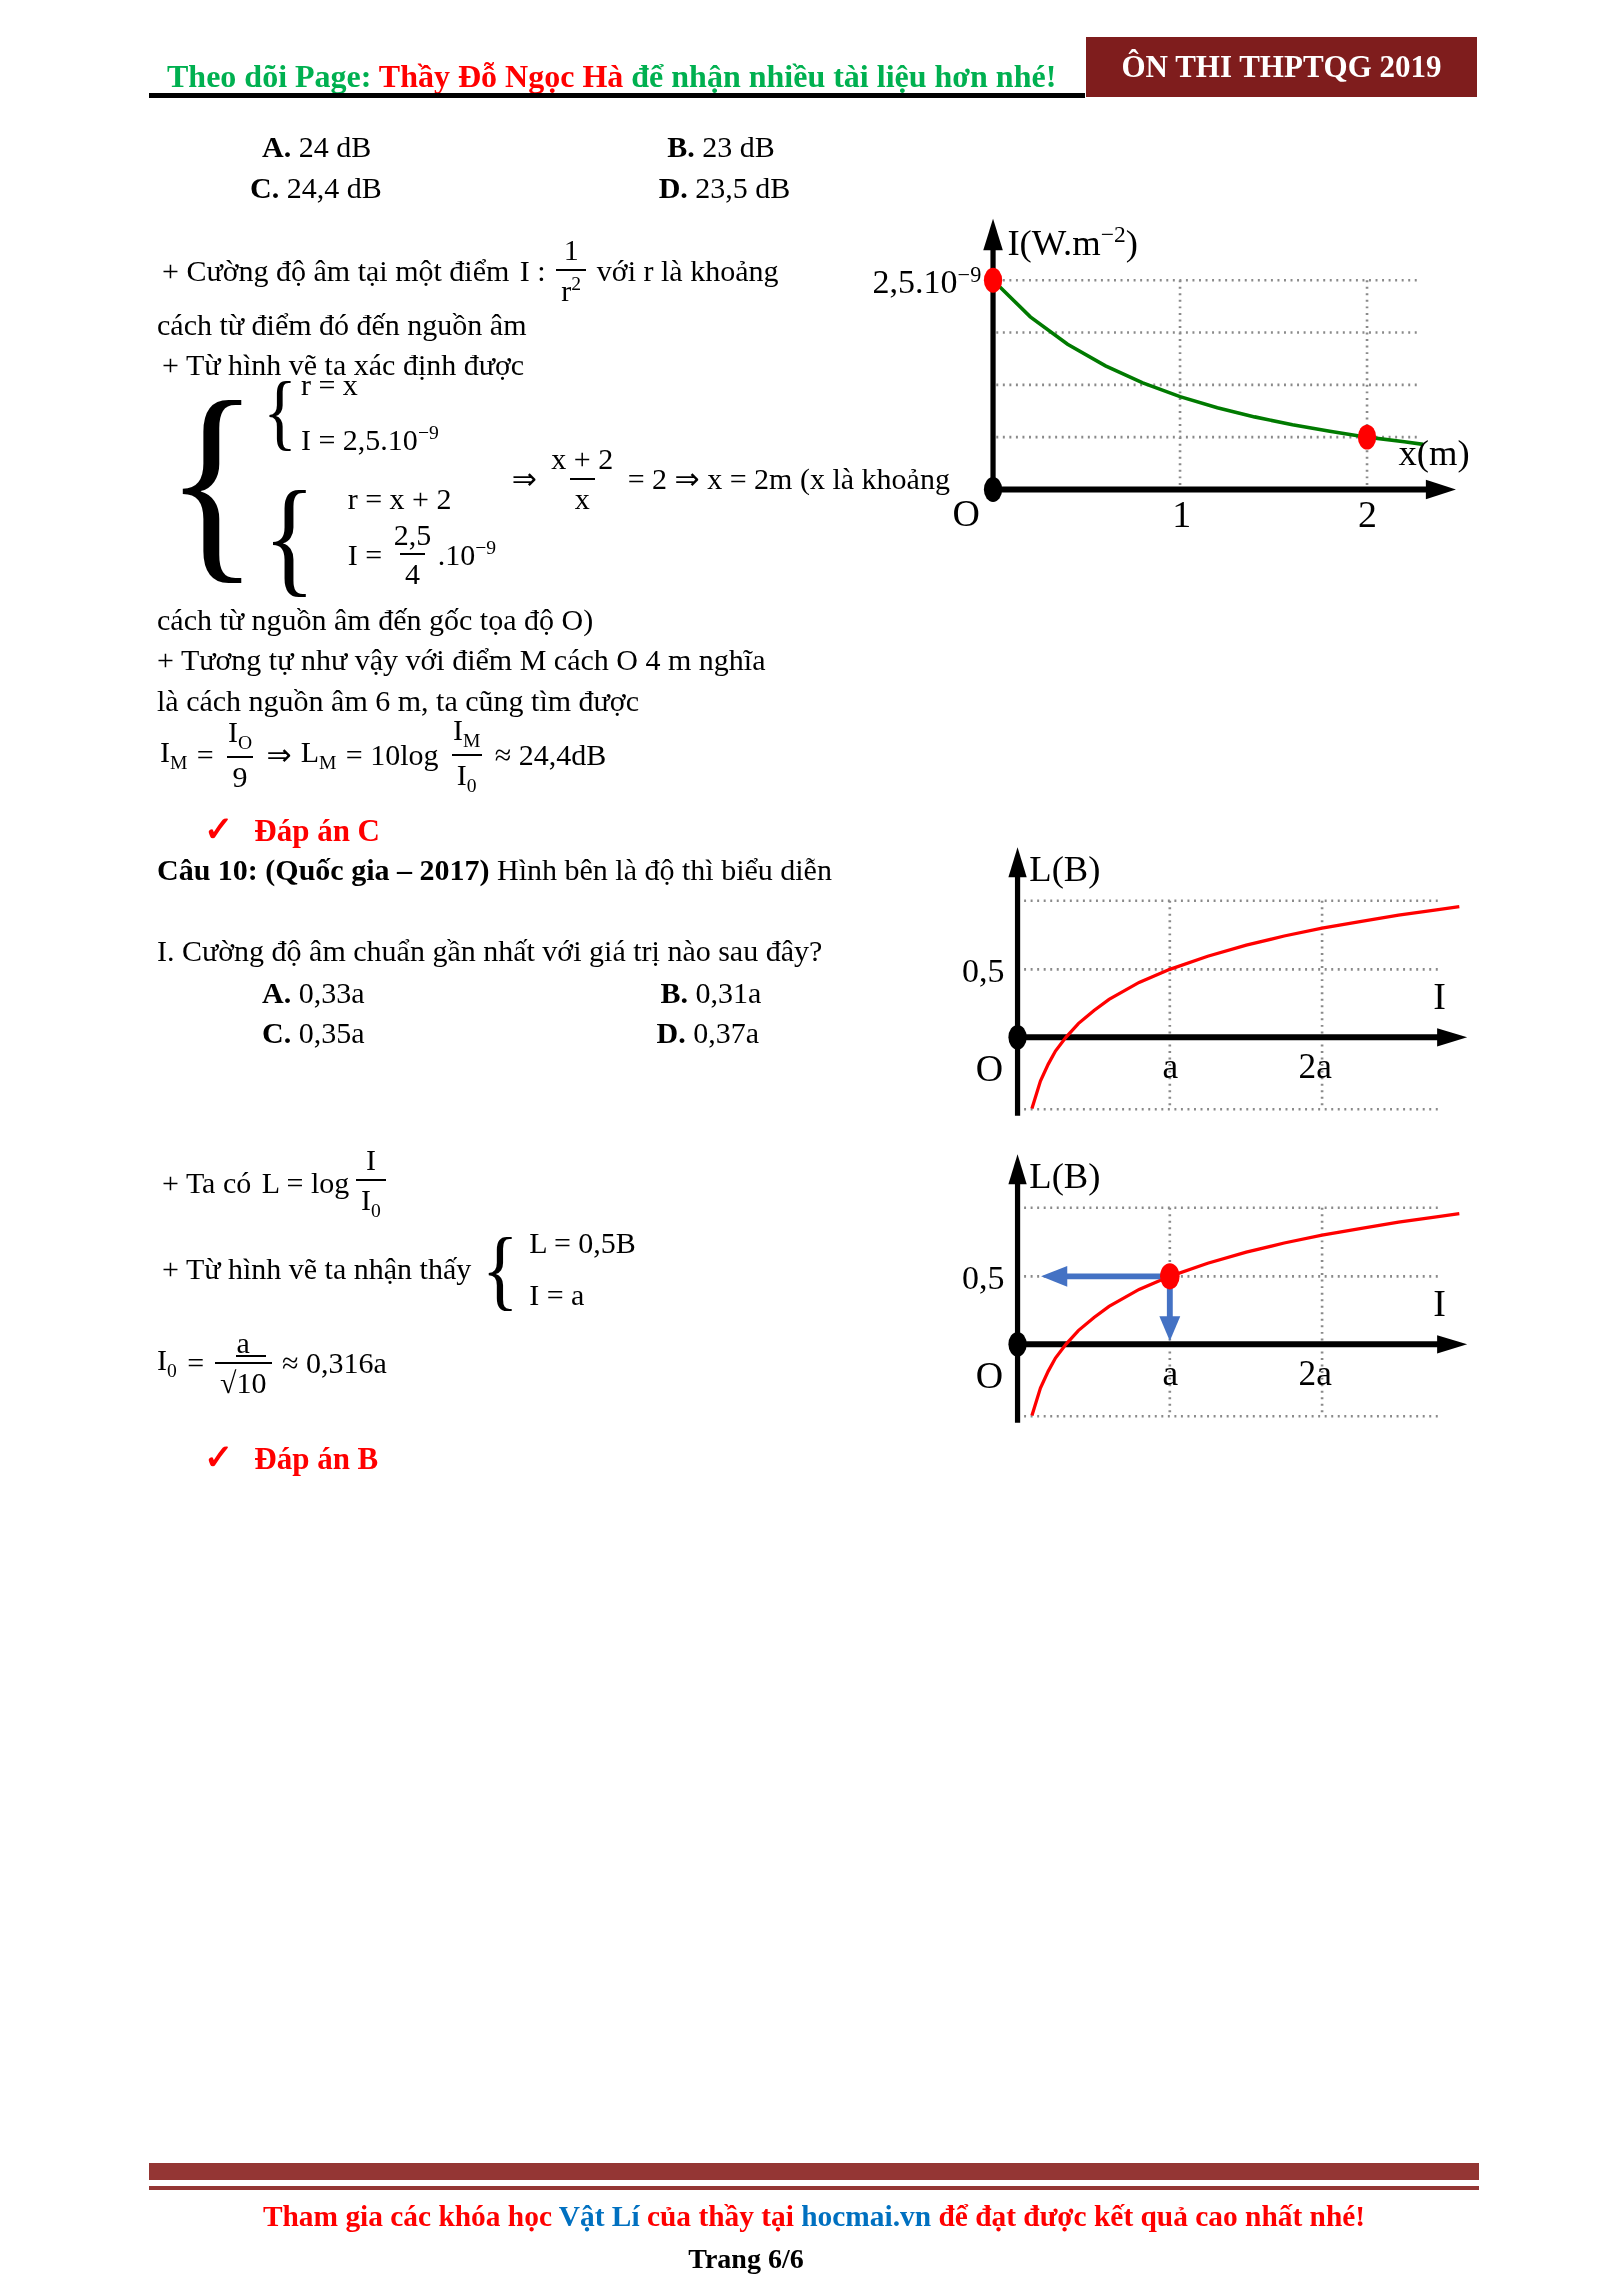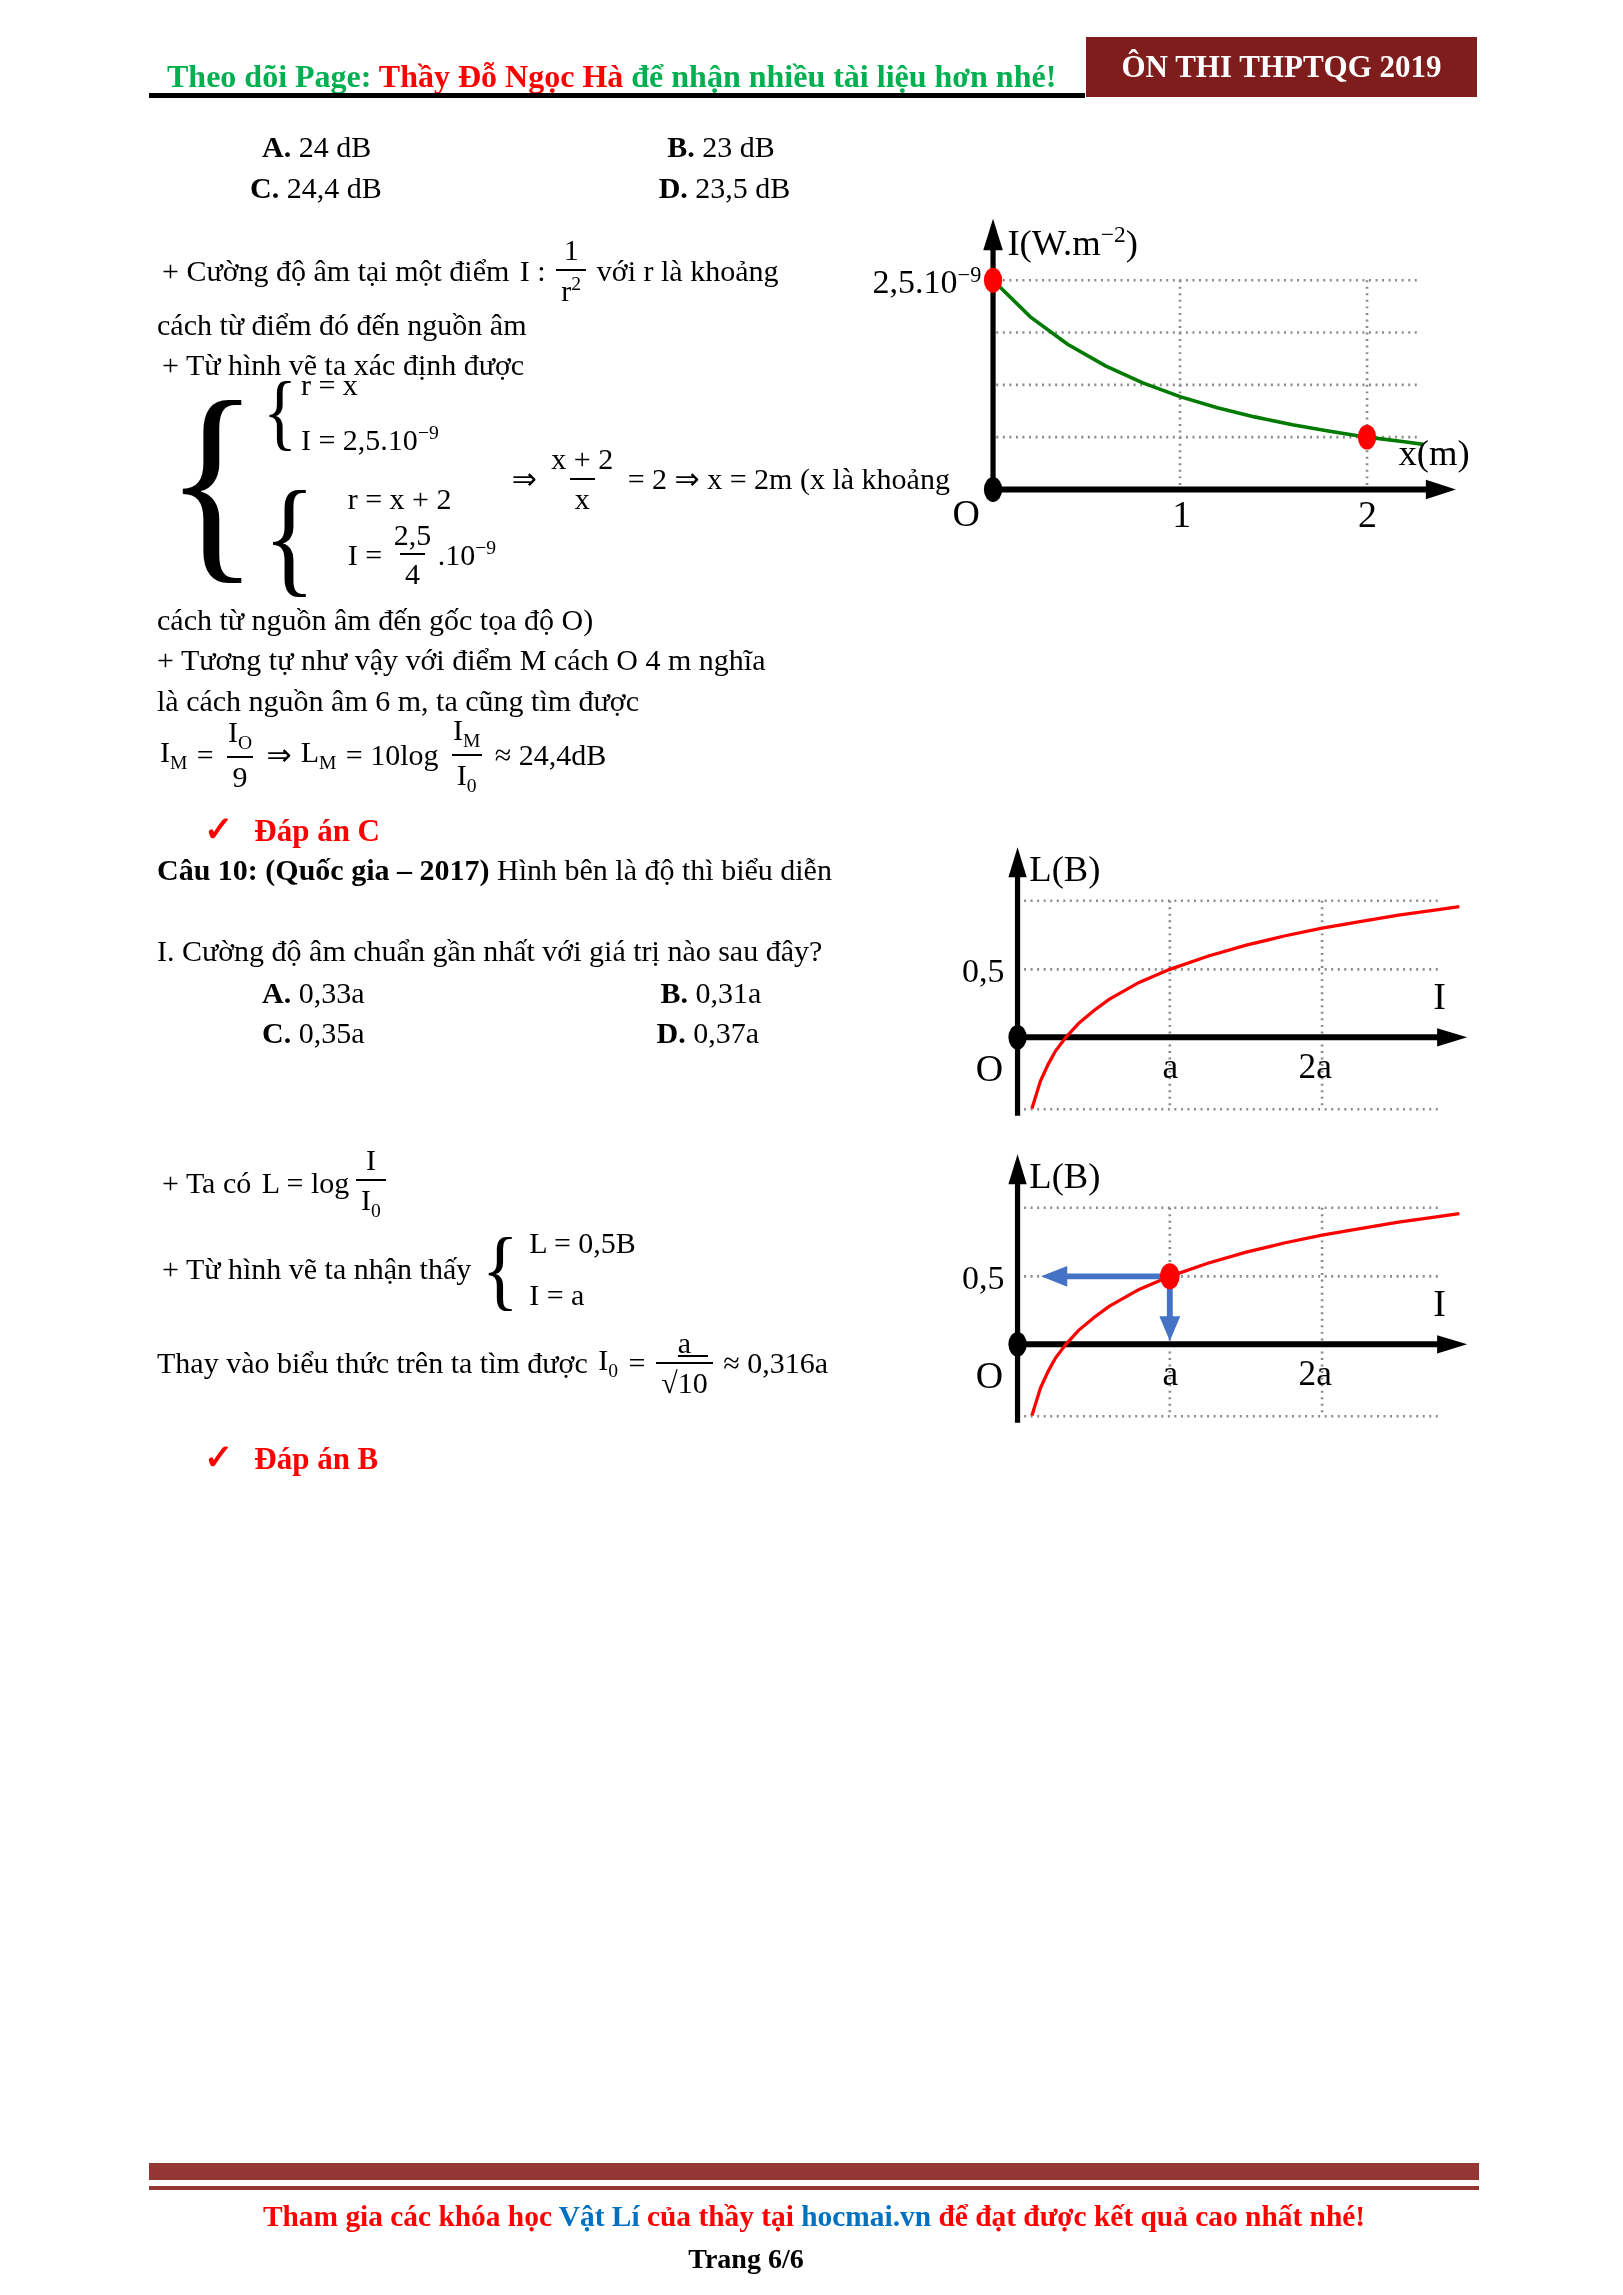--- a/index.html
+++ b/index.html
@@ -163,21 +163,20 @@
   <div class="abs t row" style="left:162px;top:1229px;height:80px;">
     <span>+ Từ hình vẽ ta nhận thấy</span>
     <span class="brace" style="font-size:77px;transform:scaleY(1.15);">{</span>
     <div class="col" style="gap:14.4px;">
       <span>L = 0,5B</span>
       <span>I = a</span>
     </div>
   </div>
 
   <div class="abs t row" style="left:157px;top:1330px;height:65px;">
-    <span>Thay vào biểu thức trên ta tìm được</span>
     <span><span>I</span><sub>0</sub></span>
     <span>=</span>
     <span class="frac">
       <span class="num">a</span>
       <span class="den"><span>√</span><span class="sqrt-arg">10</span></span>
     </span>
     <span>≈ 0,316a</span>
   </div>
 
   <div class="abs" style="left:204px;top:1437px;">

